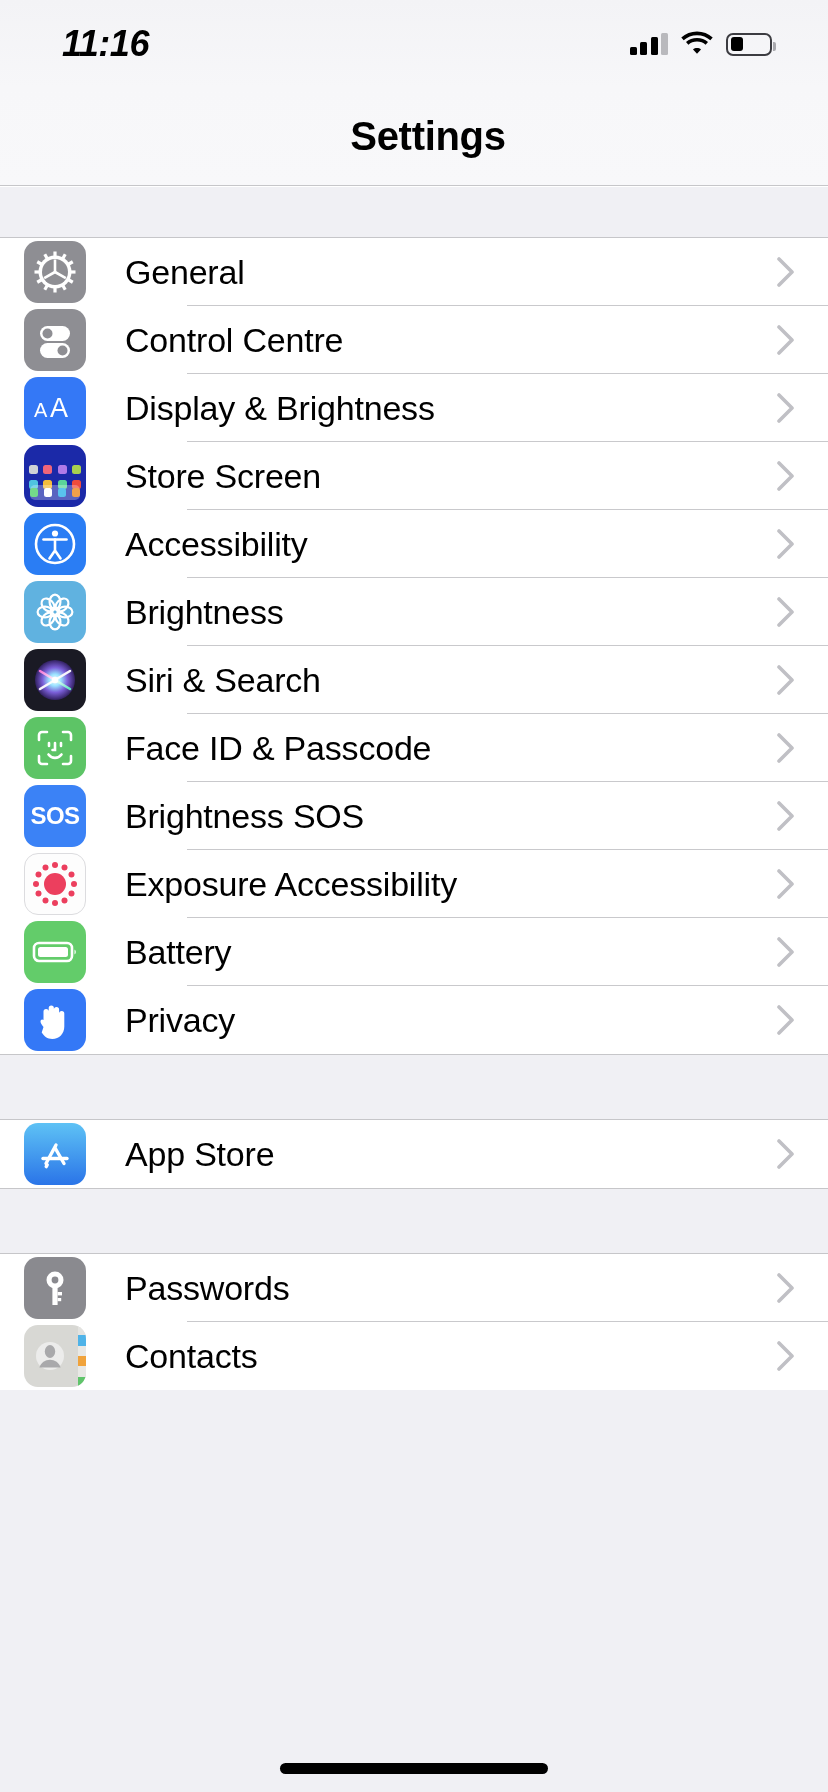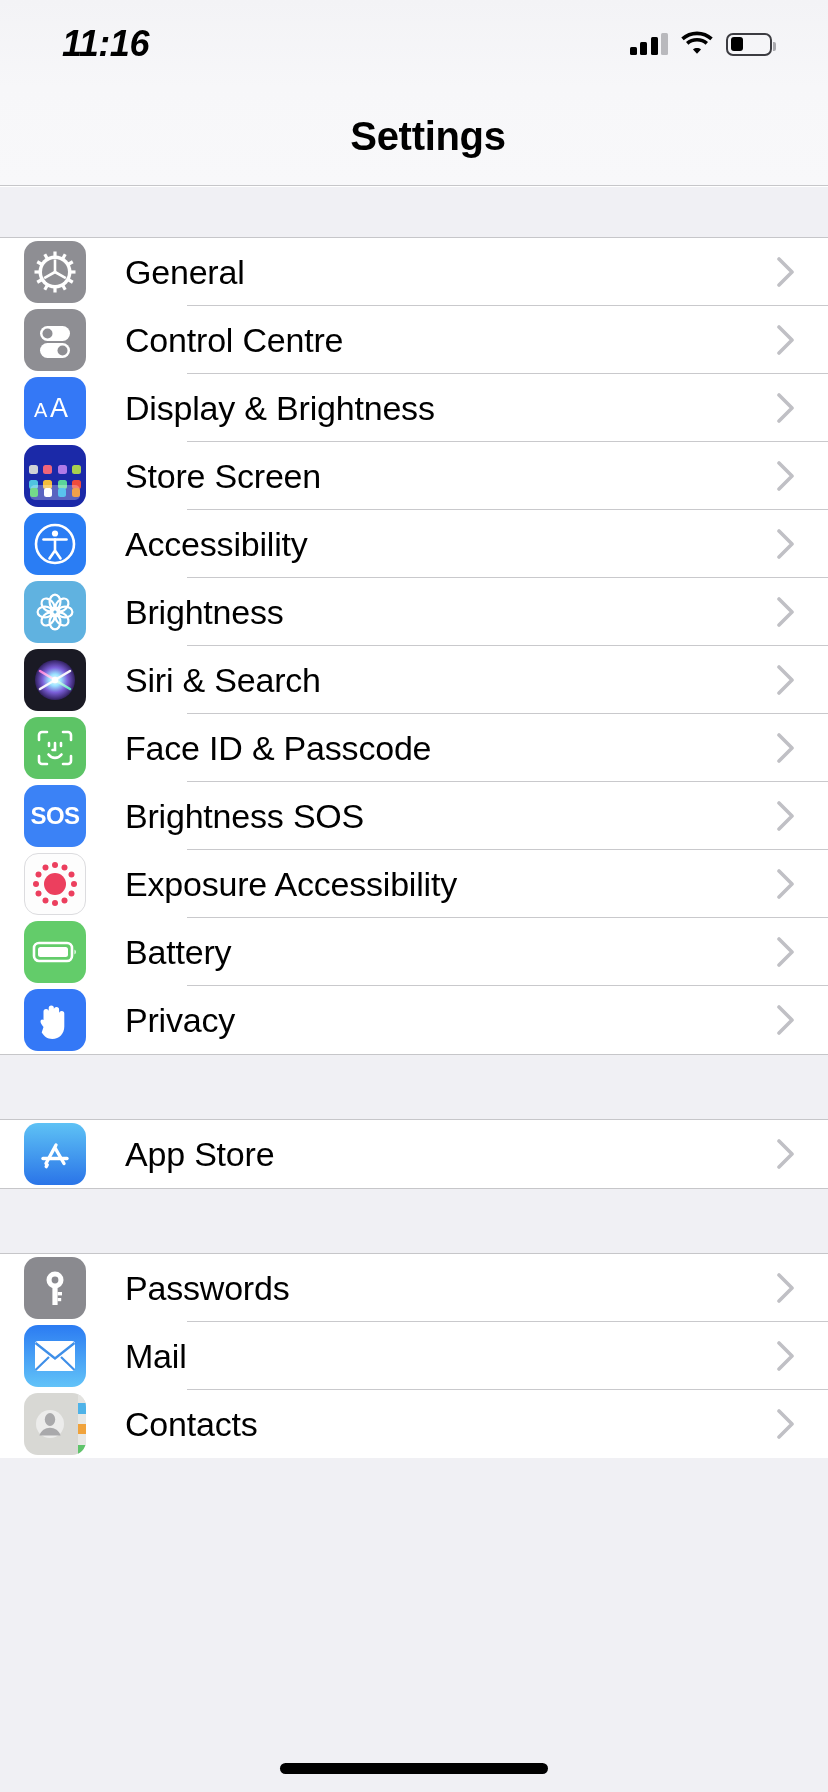--- a/index.html
+++ b/index.html
@@ -537,37 +537,20 @@
         <div class="row-inner">
           <span class="label">Passwords</span>
           <span class="chev">
             <svg width="18" height="32" viewBox="0 0 18 32">
                 <polyline points="2,3 15,16 2,29" fill="none" stroke="#c0c0c5" stroke-width="3.6" stroke-linecap="round" stroke-linejoin="round"></polyline>
               </svg>
           </span>
         </div>
       </div>
 
-      <div class="row">
-        <div class="icon ic-mail">
-          <svg width="44" height="34" viewBox="0 0 44 34">
-            <rect x="2" y="2" width="40" height="30" rx="3" fill="#fff"></rect>
-            <path d="M2.5 4L22 19.5 41.5 4" fill="none" stroke="#3f8fe8" stroke-width="2.4"></path>
-            <path d="M2.5 31L16 18M41.5 31L28 18" fill="none" stroke="#3f8fe8" stroke-width="2.2"></path>
-          </svg>
-        </div>
-        <div class="row-inner">
-          <span class="label">Mail</span>
-          <span class="chev">
-            <svg width="18" height="32" viewBox="0 0 18 32">
-                <polyline points="2,3 15,16 2,29" fill="none" stroke="#c0c0c5" stroke-width="3.6" stroke-linecap="round" stroke-linejoin="round"></polyline>
-              </svg>
-          </span>
-        </div>
-      </div>
 
       <div class="row">
         <div class="icon ic-contacts">
           <svg width="44" height="44" viewBox="0 0 44 44" style="margin-right:6px">
             <circle cx="20" cy="22" r="14" fill="#ececeb"></circle>
             <ellipse cx="20" cy="17.5" rx="5.2" ry="6.4" fill="#a9a9ab"></ellipse>
             <path d="M9.4 33.5c1.5-5 5.8-7.8 10.6-7.8s9.1 2.8 10.6 7.8z" fill="#a9a9ab"></path>
           </svg>
           <div class="contacts-tabs">
             <i style="background:#e3e3e0"></i>

